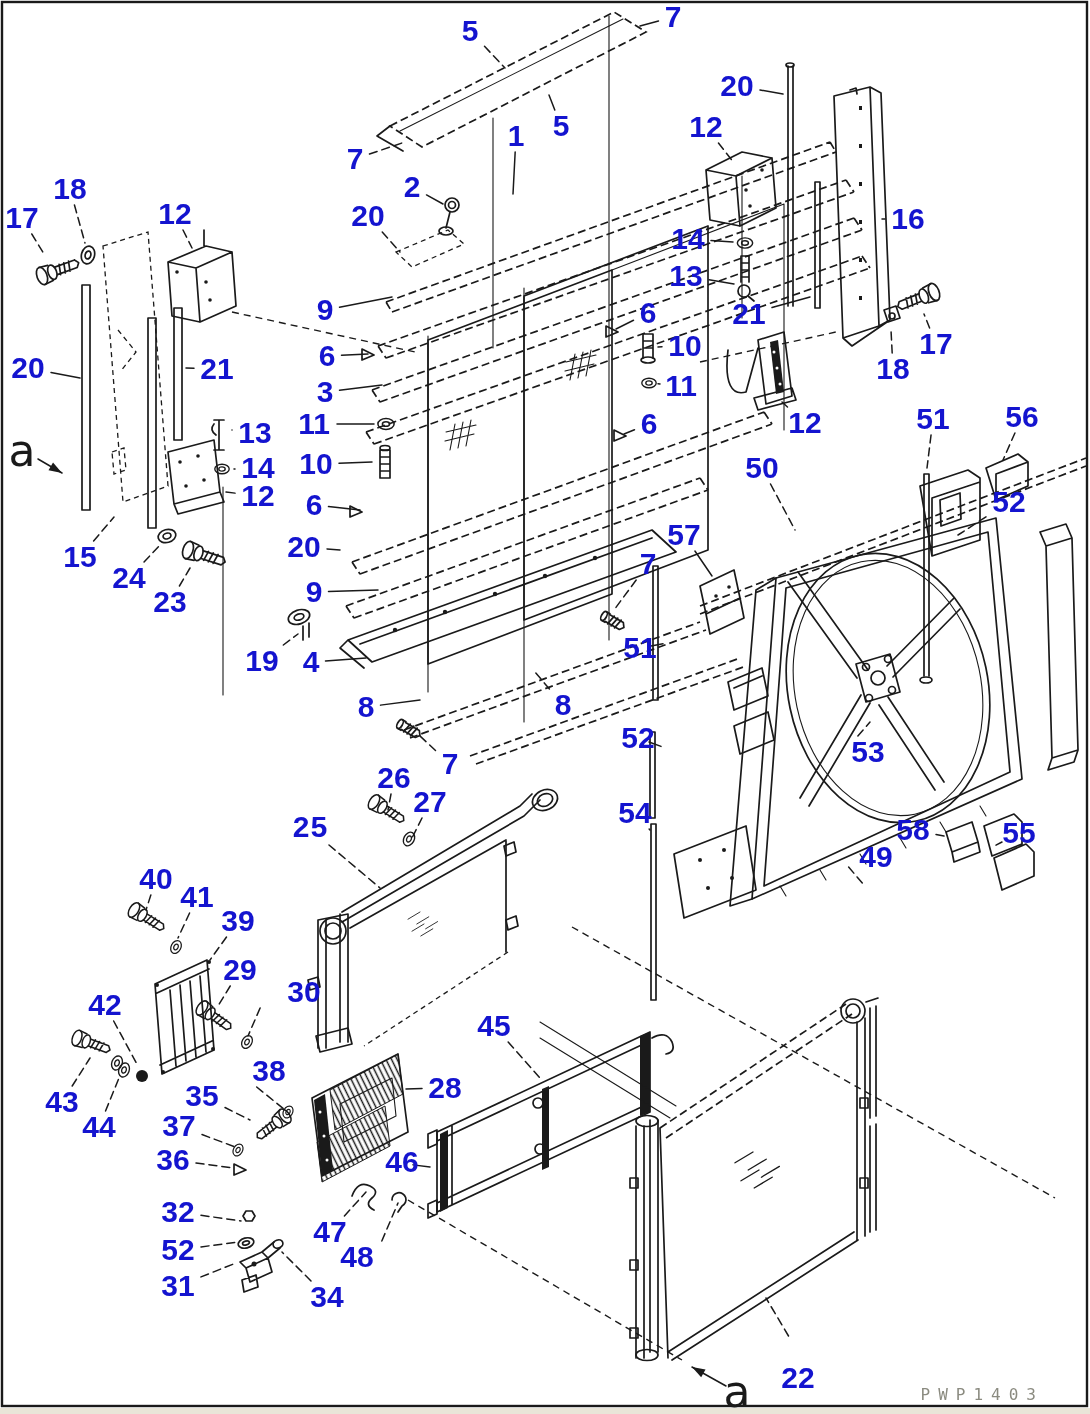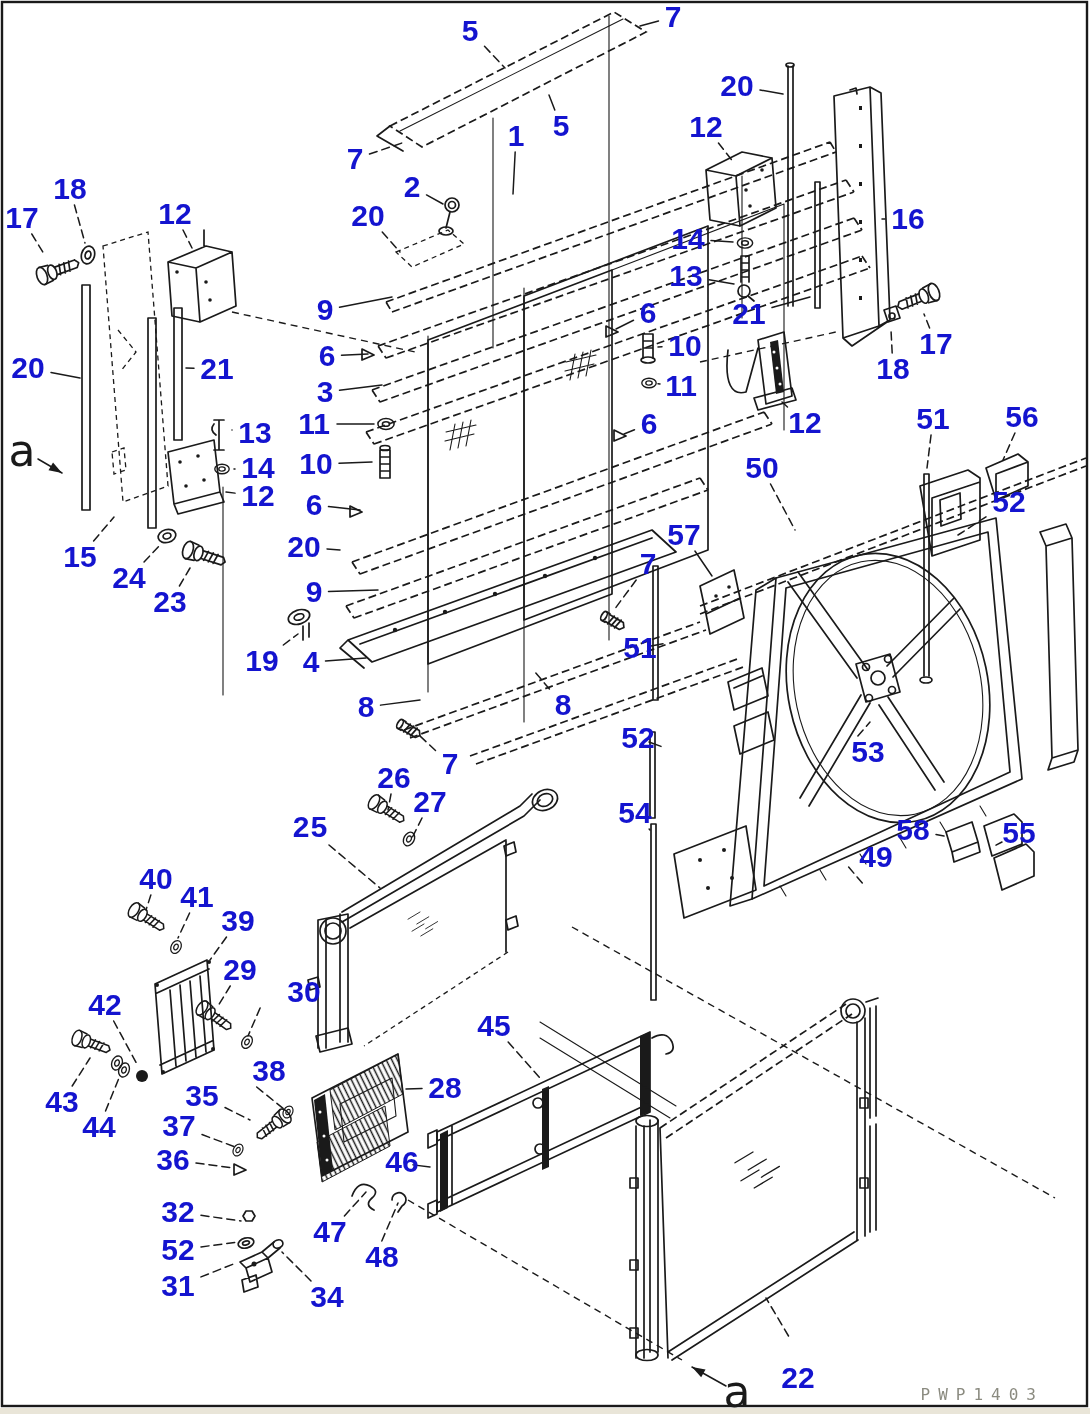--- a/index.html
+++ b/index.html
@@ -468,21 +468,21 @@
       <div class="callout" style="left: 237px; top: 1071px; margin-left: 32px;">38</div>
       <div class="callout" style="left: 202px; top: 1096px;">35</div>
       <div class="callout" style="left: 179px; top: 1126px;">37</div>
       <div class="callout" style="left: 173px; top: 1160px;">36</div>
       <div class="callout" style="left: 445px; top: 1088px;">28</div>
       <div class="callout" style="left: 390px; top: 1162px; margin-left: 12px;">46</div>
       <div class="callout" style="left: 178px; top: 1212px;">32</div>
       <div class="callout" style="left: 178px; top: 1250px;">52</div>
       <div class="callout" style="left: 178px; top: 1286px;">31</div>
       <div class="callout" style="left: 330px; top: 1232px;">47</div>
-      <div class="callout" style="left: 382px; top: 1257px; text-align: right;">48</div>
+      <div class="callout" style="left: 357px; top: 1257px; text-align: right;">48</div>
       <div class="callout" style="left: 327px; top: 1297px;">34</div>
       <div class="callout" style="left: 798px; top: 1352px; margin-top: 26px;">22</div>
       <div class="viewa" style="left: 22px; top: 451px;">a</div>
       <div class="viewa" style="left: 737px; top: 1392px;">a</div>
     </div>
 
 <div class="stamp">PWP1403</div>
 
 </div>
 

